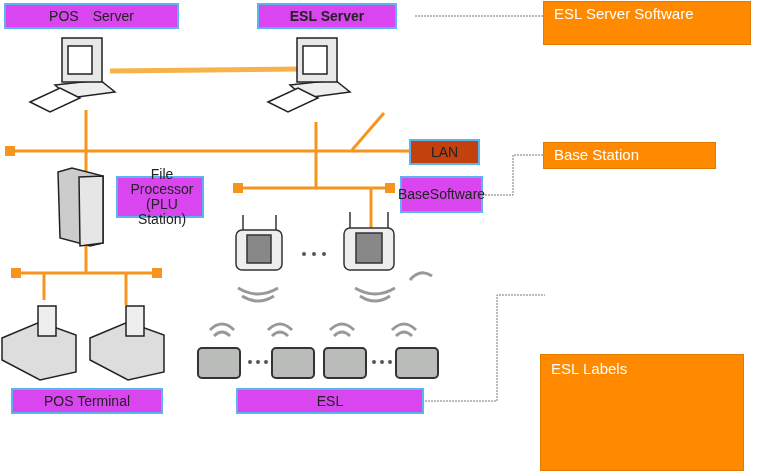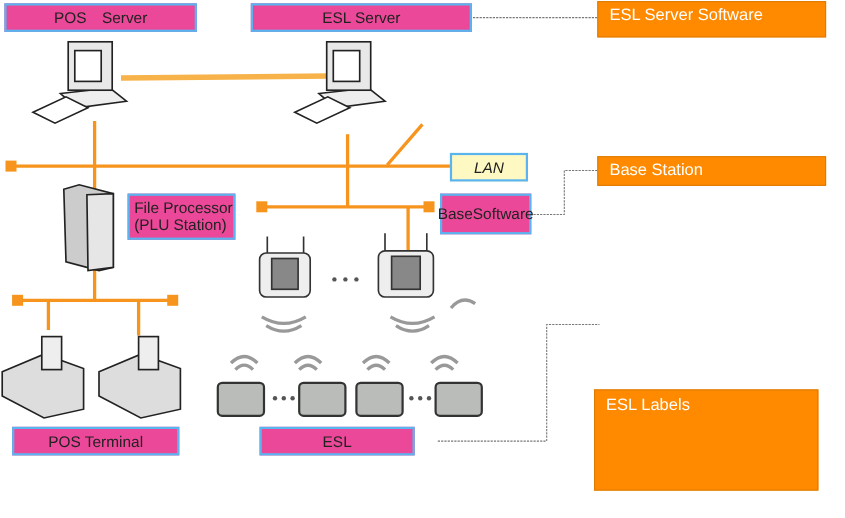--- a/index.html
+++ b/index.html
@@ -1,18 +1,18 @@
 <!DOCTYPE html>
 <html><head>
 <meta charset="utf-8">
 <style>
   html, body { margin:0; padding:0; background:#fff; }
   body { width:768px; height:471px; position:relative; overflow:hidden; font-family:"Liberation Sans", sans-serif; }
-  .box { position:absolute; border:2px solid #5ab4f0; background:#ec4899; box-sizing:border-box; color:#222; display:flex; align-items:center; justify-content:center; text-align:center; font-size:14px; line-height:15px; }
-  .lan { background:#fef9c3;font-style:italic; }
+  .box { position:absolute; border:2px solid #5ab4f0; background:#d946ef; box-sizing:border-box; color:#222; display:flex; align-items:center; justify-content:center; text-align:center; font-size:14px; line-height:15px; }
+  .lan { background:#c2410c; }
   .callout { position:absolute; background:#ff8a00; color:#fff; font-size:15px; box-sizing:border-box; padding:3px 10px; border:1px solid #e07a00; }
   svg { position:absolute; left:0; top:0; }
 </style>
 </head>
 <body>
 
 <svg width="768" height="471">
 
   <line x1="110" y1="71" x2="300" y2="69" stroke="#f7b24a" stroke-width="5"></line>
 
@@ -113,36 +113,36 @@
       <circle cx="266" cy="362" r="2"></circle>
     <circle cx="374" cy="362" r="2"></circle>
       <circle cx="382" cy="362" r="2"></circle>
       <circle cx="390" cy="362" r="2"></circle>
   </g>
 </svg>
 
 <div class="box" style="left:4px;top:3px;width:175px;height:26px;">
     <span>POS　Server</span>
   </div>
-<div class="box" style="left:228px;top:3px;width:201px;height:26px;">
+<div class="box" style="left:257px;top:3px;width:140px;height:26px;font-weight:bold;">
     <span>ESL Server</span>
   </div>
 <div class="box lan" style="left:409px;top:139px;width:71px;height:26px;">
     <span>LAN</span>
   </div>
-<div class="box" style="left:116px;top:176px;width:98px;height:42px;flex-direction:column;align-items:flex-start;padding-left:4px;">
+<div class="box" style="left:116px;top:176px;width:88px;height:42px;flex-direction:column;align-items:flex-start;padding-left:4px;">
   <span>File Processor</span>
   <span>(PLU Station)</span>
 </div>
 <div class="box" style="left:400px;top:176px;width:83px;height:37px;flex-direction:row;">
   <span>Base</span>
   <span>Software</span>
 </div>
 <div class="box" style="left:11px;top:388px;width:152px;height:26px;">
     <span>POS Terminal</span>
   </div>
-<div class="box" style="left:236px;top:388px;width:141px;height:26px;">
+<div class="box" style="left:236px;top:388px;width:188px;height:26px;">
     <span>ESL</span>
   </div>
 
-<div class="callout" style="left:543px;top:1px;width:208px;height:33px;"><span>ESL Server Software</span></div>
-<div class="callout" style="left:543px;top:142px;width:208px;height:27px;"><span>Base Station</span></div>
-<div class="callout" style="left:540px;top:354px;width:204px;height:92px;padding-top:5px;"><span>ESL Labels</span></div>
+<div class="callout" style="left:543px;top:1px;width:208px;height:44px;"><span>ESL Server Software</span></div>
+<div class="callout" style="left:543px;top:142px;width:173px;height:27px;"><span>Base Station</span></div>
+<div class="callout" style="left:540px;top:354px;width:204px;height:117px;padding-top:5px;"><span>ESL Labels</span></div>
 
 </body></html>

